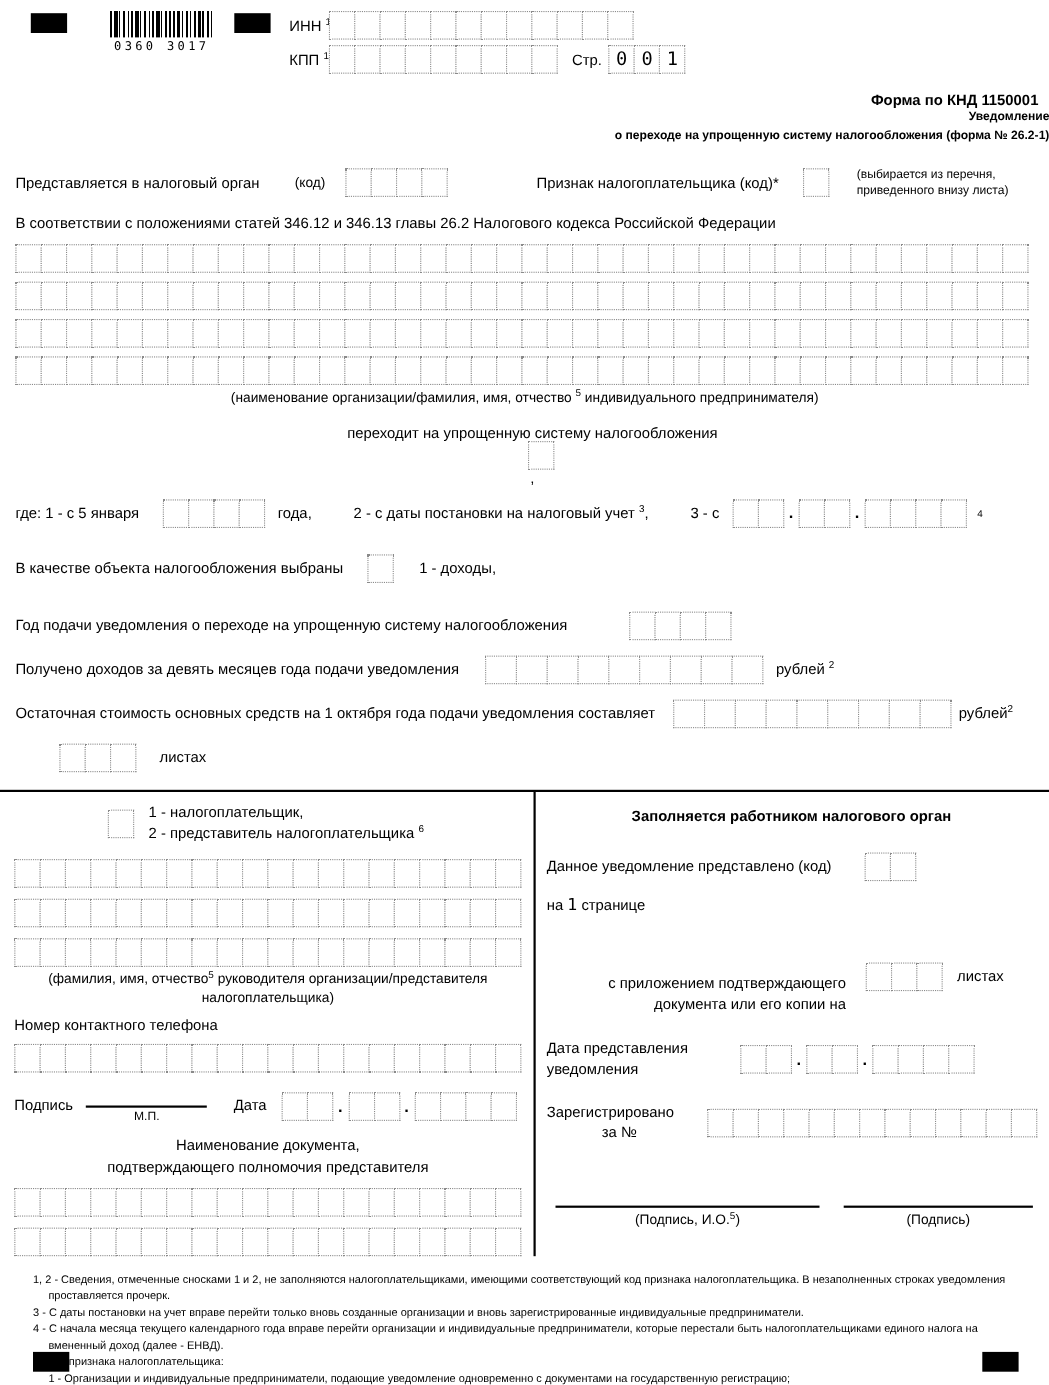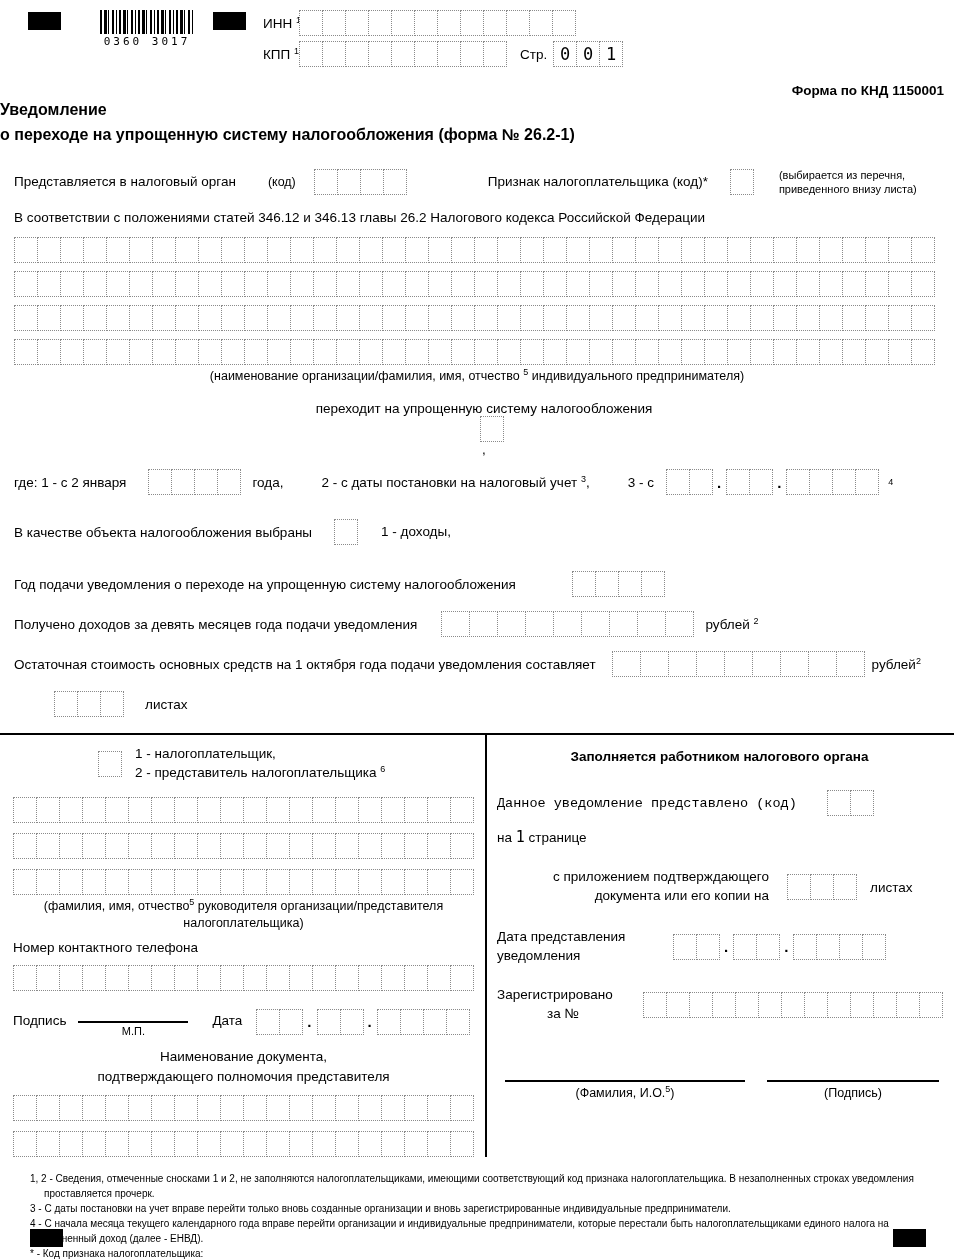--- a/index.html
+++ b/index.html
@@ -26,21 +26,21 @@
   
   .hdr{position:relative;height:66px;margin-top:8px;}
   .sq{position:absolute;width:33px;height:18px;background:#000;}
   .barcode-wrap{position:absolute;left:100px;top:2px;width:94px;text-align:center;}
   .bars{height:24px;background:repeating-linear-gradient(90deg,#000 0 2px,#fff 2px 4px,#000 4px 7px,#fff 7px 8px,#000 8px 9px,#fff 9px 12px,#000 12px 14px,#fff 14px 16px,#000 16px 17px,#fff 17px 19px);}
   .bdigits{font-family:"DejaVu Sans Mono",monospace;font-size:11px;letter-spacing:3px;margin-top:1px;}
   .idblock{position:absolute;left:263px;top:2px;}
   .idrow{display:flex;align-items:center;margin-bottom:5px;}
   .idrow .lbl{width:36px;}
   .formcode{ text-align:right;padding-right:10px;margin-top:9px;}
-  .title{ text-align:left;font-weight:bold;font-size:16px;line-height:1.55;}
+  .title{ text-align:right;font-weight:bold;font-size:11px;line-height:1.55;}
   
   .grid-row{padding-left:14px;margin-top:8px;}
   .caption{ text-align:center;margin-top:4px;}
   
   .bottom{display:flex;border-top:2px solid #000;margin-top:16px;min-height:384px;}
   .bcol-left{width:473px;border-right:2px solid #000;padding:10px 0 0 13px;box-sizing:content-box;}
   .bcol-right{flex:1;padding:6px 12px 0 10px;}
   .sigline{width:110px;border-bottom:2px solid #000;height:12px;}
   .mpwrap{display:inline-flex;flex-direction:column;align-items:center;margin-left:12px;}
   .mp{font-size:11px;margin-top:2px;}
@@ -304,21 +304,21 @@
 
 <div class="row" style="margin-top:18px;flex-direction:column;">
   <span>переходит на упрощенную систему налогообложения</span>
   <span class="cellrow" style="margin-left:14px;">
       <span class="cell"></span>
     </span>
   <span>,</span>
 </div>
 
 <div class="row" style="margin-top:12px;">
-  <span>где: 1 - с 2 января</span>
+  <span>где: 1 - с 5 января</span>
   <span class="cellrow" style="margin-left:22px;">
       <span class="cell"></span>
       <span class="cell"></span>
       <span class="cell"></span>
       <span class="cell"></span>
     </span>
   <span style="margin-left:12px;">года,</span>
   <span style="margin-left:38px;"><span>2 - с даты постановки на налоговый учет</span>&nbsp;<sup>3</sup><span>,</span></span>
   <span style="margin-left:38px;">3 - с</span>
   <span class="cellrow" style="margin-left:12px;">
@@ -576,34 +576,34 @@
           <span class="cell"></span>
           <span class="cell"></span>
           <span class="cell"></span>
           <span class="cell"></span>
           <span class="cell"></span>
           <span class="cell"></span>
         </span></div>
   </div>
 
   <div class="bcol-right">
-    <div class="b" style="text-align:center;margin-top:8px;">Заполняется работником налогового органа</div>
-    <div style="display:flex;align-items:center;margin-top:26px;font-family:Liberation Mono, monospace;">
+    <div class="b" style="text-align:center;margin-top:8px;">Заполняется работником налогового орган</div>
+    <div style="display:flex;align-items:center;margin-top:26px;">
       <span>Данное уведомление представлено (код)</span>
       <span class="cellrow" style="margin-left:30px;">
           <span class="cell"></span>
           <span class="cell"></span>
         </span>
     </div>
     <div style="margin-top:12px;">
       <span>на</span>&nbsp;<span class="val">1</span>&nbsp;<span>странице</span>
     </div>
     <div style="display:flex;align-items:center;margin-top:22px;">
       <span style="display:inline-block;width:272px;text-align:right;line-height:1.4;">
-        <span style="display:block;">с приложением подтверждающего</span>
+        <span style="display:block;margin-top:32px;">с приложением подтверждающего</span>
         <span style="display:block;">документа или его копии на</span>
       </span>
       <span class="cellrow" style="margin-left:18px;">
           <span class="cell"></span>
           <span class="cell"></span>
           <span class="cell"></span>
         </span>
       <span style="margin-left:14px;">листах</span>
     </div>
     <div style="display:flex;align-items:center;margin-top:22px;">
@@ -646,21 +646,21 @@
           <span class="cell"></span>
           <span class="cell"></span>
           <span class="cell"></span>
           <span class="cell"></span>
           <span class="cell"></span>
           <span class="cell"></span>
         </span>
     </div>
     <div style="display:flex;margin-top:56px;padding-left:8px;">
       <span class="sigblock" style="width:240px;">
-        <span>(Фамилия, И.О.</span><sup>5</sup><span>)</span>
+        <span>(Подпись, И.О.</span><sup>5</sup><span>)</span>
       </span>
       <span class="sigblock" style="width:172px;margin-left:22px;">(Подпись)</span>
     </div>
   </div>
 </div>
 
 <div class="foot">
   <div class="fn">1, 2 - Сведения, отмеченные сносками 1 и 2, не заполняются налогоплательщиками, имеющими соответствующий код признака налогоплательщика. В незаполненных строках уведомления проставляется прочерк.</div>
   <div class="fn">3 - С даты постановки на учет вправе перейти только вновь созданные организации и вновь зарегистрированные индивидуальные предприниматели.</div>
   <div class="fn">4 - С начала месяца текущего календарного года вправе перейти организации и индивидуальные предприниматели, которые перестали быть налогоплательщиками единого налога на вмененный доход (далее - ЕНВД).</div>

